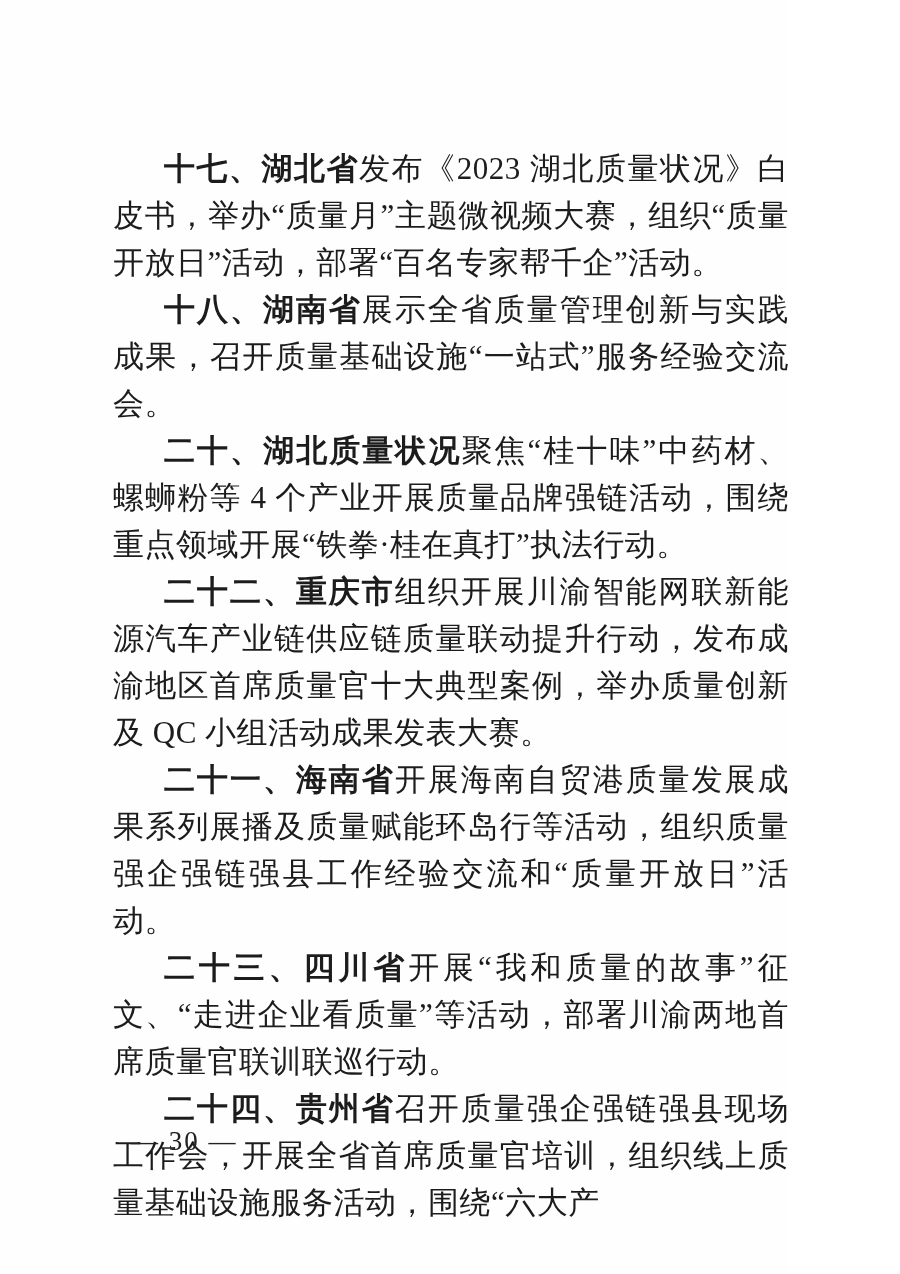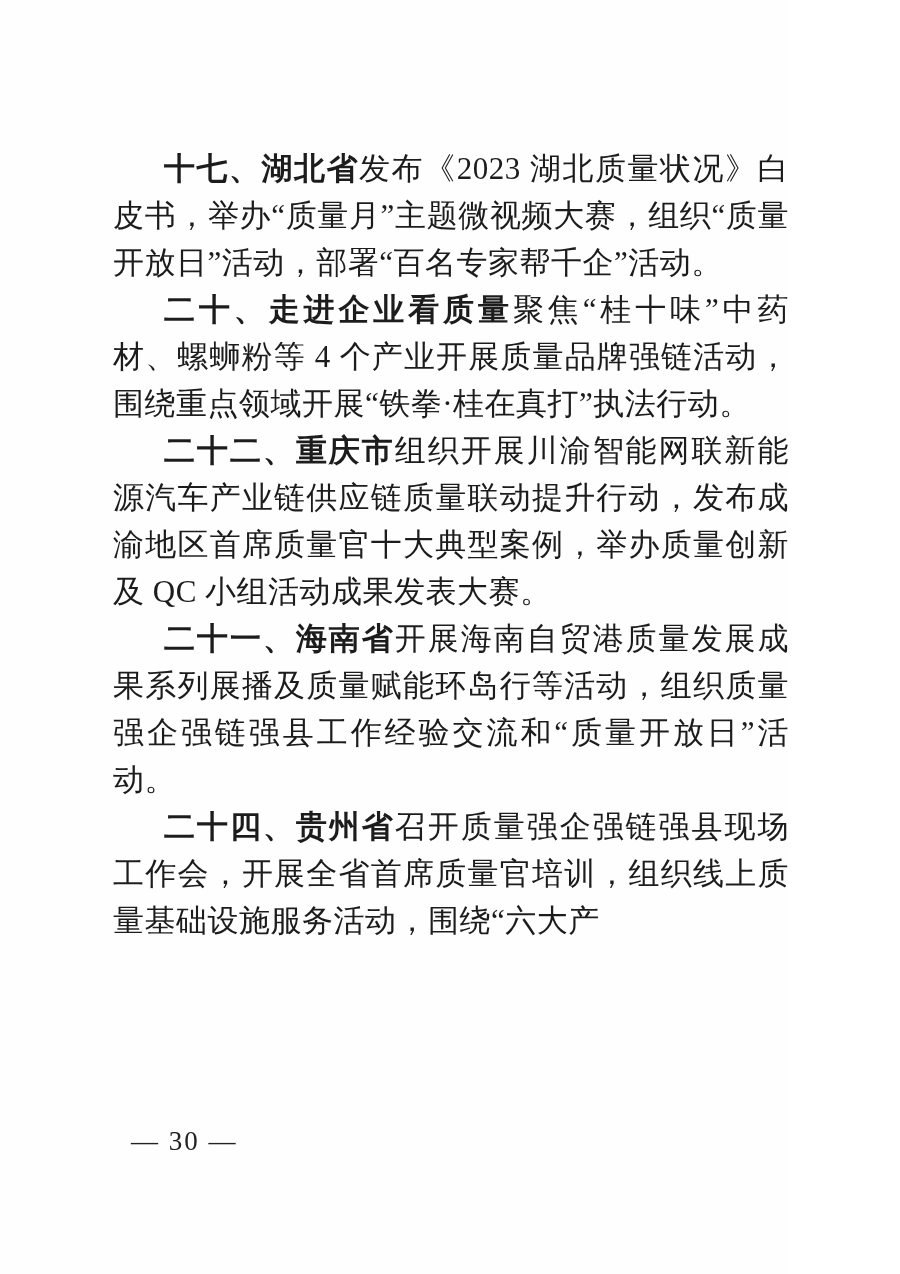--- a/index.html
+++ b/index.html
@@ -45,27 +45,29 @@
     color: #222222;
   }
 </style>
 </head>
 <body>
 
 <div class="page">
   <div class="content">
   <p class="para"><span class="leader">十七、湖北省</span><span>发布《2023 湖北质量状况》白皮书，举办“质量月”主题微视频大赛，组织“质量开放日”活动，部署“百名专家帮千企”活动。</span></p>
 
+  <p class="para"><span class="leader">十八、湖南省</span><span>展示全省质量管理创新与实践成果，召开质量基础设施“一站式”服务经验交流会。</span></p>
 
 
-  <p class="para"><span class="leader">二十、走进企业看质量</span><span>聚焦“桂十味”中药材、螺蛳粉等 4 个产业开展质量品牌强链活动，围绕重点领域开展“铁拳·桂在真打”执法行动。</span></p>
+  <p class="para"><span class="leader">二十、湖北质量状况</span><span>聚焦“桂十味”中药材、螺蛳粉等 4 个产业开展质量品牌强链活动，围绕重点领域开展“铁拳·桂在真打”执法行动。</span></p>
 
   <p class="para"><span class="leader">二十二、重庆市</span><span>组织开展川渝智能网联新能源汽车产业链供应链质量联动提升行动，发布成渝地区首席质量官十大典型案例，举办质量创新及 QC 小组活动成果发表大赛。</span></p>
 
   <p class="para"><span class="leader">二十一、海南省</span><span>开展海南自贸港质量发展成果系列展播及质量赋能环岛行等活动，组织质量强企强链强县工作经验交流和“质量开放日”活动。</span></p>
 
+  <p class="para"><span class="leader">二十三、四川省</span><span>开展“我和质量的故事”征文、“走进企业看质量”等活动，部署川渝两地首席质量官联训联巡行动。</span></p>
 
   <p class="para"><span class="leader">二十四、贵州省</span><span>召开质量强企强链强县现场工作会，开展全省首席质量官培训，组织线上质量基础设施服务活动，围绕“六大产</span></p>
 </div>
   <div class="footer">
     <span>— 30 —</span>
   </div>
 </div>
 
 </body></html>

